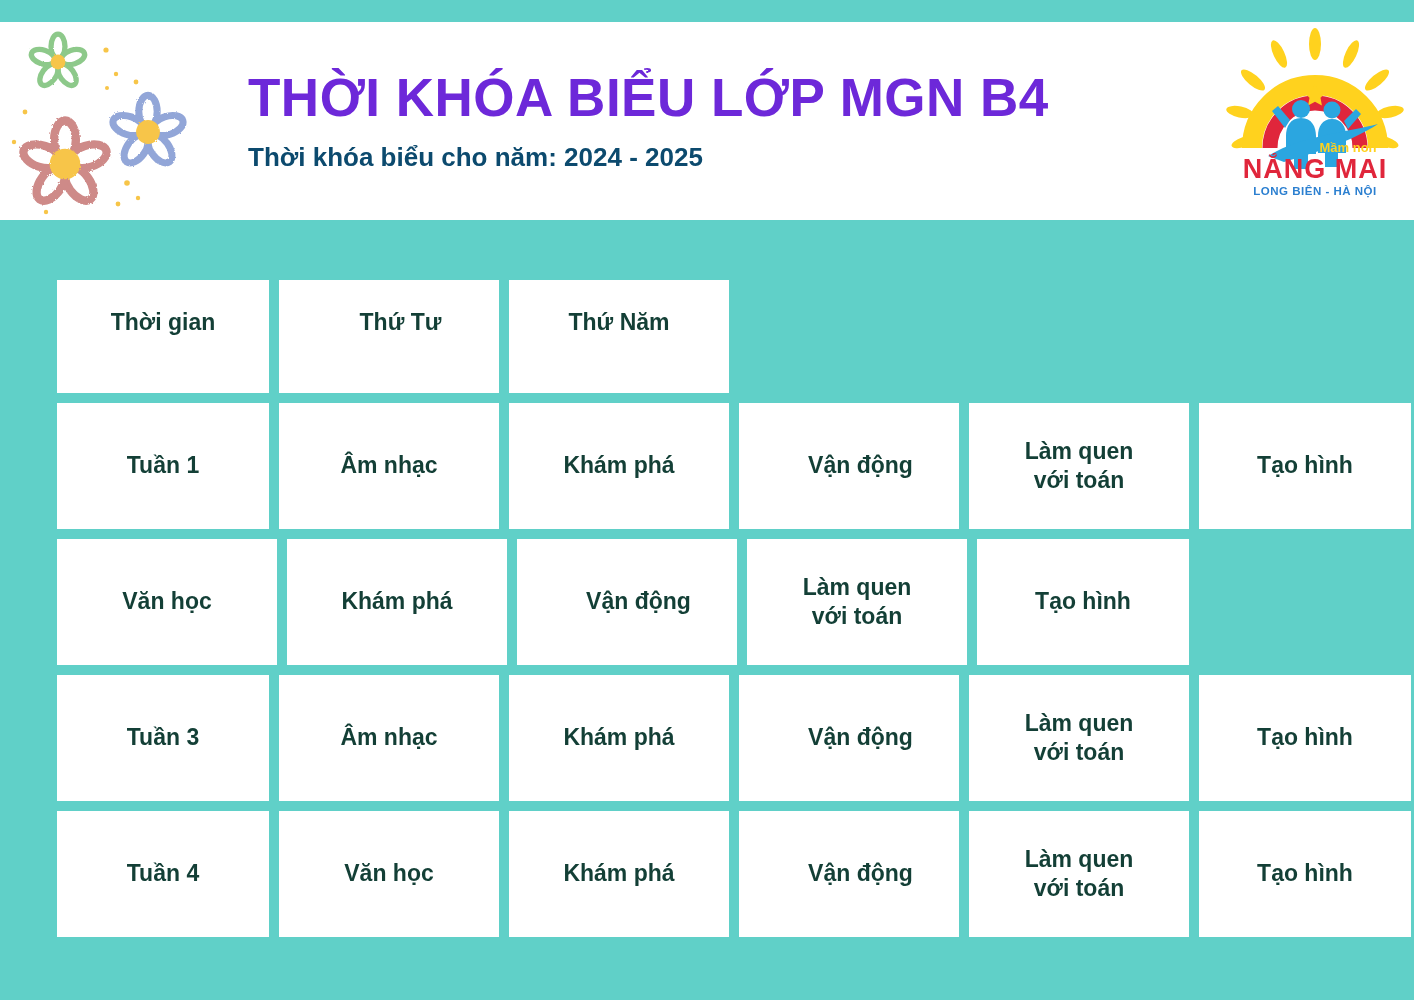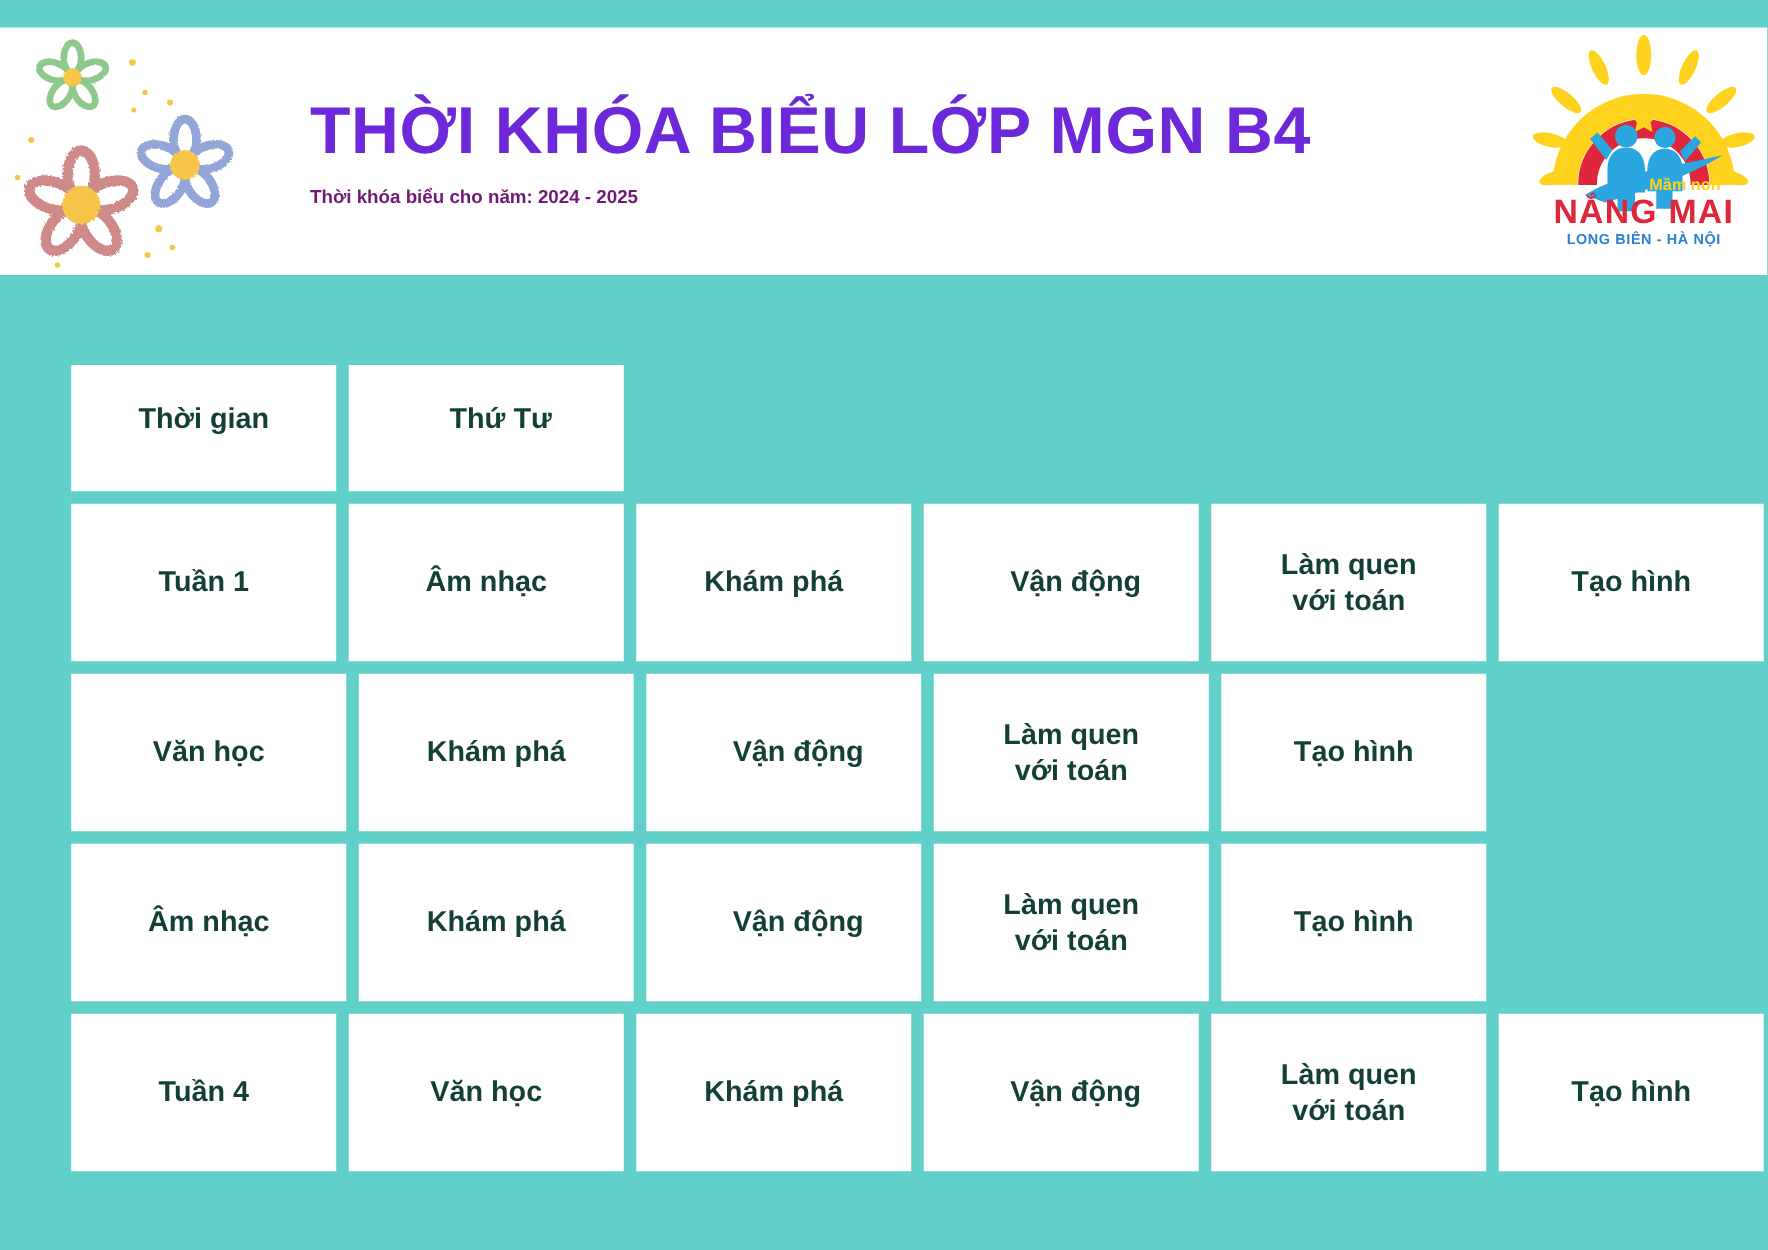--- a/index.html
+++ b/index.html
@@ -60,23 +60,23 @@
     font-size: 53px;
     font-weight: bold;
     color: #6d28d9;
     letter-spacing: 0.5px;
     line-height: 1.08;
     white-space: nowrap;
   }
 
   #page-subtitle {
     margin-top: 16px;
-    font-size: 15px;
+    font-size: 26px;
     font-weight: bold;
-    color: #701a75;
+    color: #0c4a6e;
     white-space: nowrap;
   }
 
   
   #logo {
     position: absolute;
     top: 28px;
     left: 1222px;
     width: 186px;
     height: 182px;
@@ -119,21 +119,20 @@
   .cell.col-1 { width: 220px; }
   .cell.col-2 { width: 220px; }
   .cell.col-3 { width: 220px; padding-left: 29px; }
   .cell.col-4 { width: 220px; }
   .cell.col-5 { width: 212px; }
 
   
   .header-row .cell {
     align-items: flex-start;
     padding-top: 28px;
-    margin-top: 12px;
   }
 
   
   .cell .line { display: block; }
 </style>
 </head>
 <body>
 
 <div id="top-strip"></div>
 
@@ -226,20 +225,21 @@
     <text x="93" y="150" font-family="'Liberation Sans', sans-serif" font-size="27" font-weight="bold" fill="#E0263B" text-anchor="middle" letter-spacing="1">NẮNG MAI</text>
     <text x="93" y="167" font-family="'Liberation Sans', sans-serif" font-size="11.5" font-weight="bold" fill="#2B7FD0" text-anchor="middle" letter-spacing="0.5">LONG BIÊN - HÀ NỘI</text>
   </svg>
 </div>
 
 <div id="schedule-table">
 
   <div class="table-row header-row">
     <div class="cell col-0">Thời gian</div>
     <div class="cell col-3">Thứ Tư</div>
+    <div class="cell col-4">Thứ Năm</div>
   </div>
 
   <div class="table-row">
     <div class="cell col-0">Tuần 1</div>
     <div class="cell col-1">Âm nhạc</div>
     <div class="cell col-2">Khám phá</div>
     <div class="cell col-3">Vận động</div>
     <div class="cell col-4">
       <span>
           <span class="line">Làm quen</span>
@@ -256,20 +256,21 @@
     <div class="cell col-4">
       <span>
           <span class="line">Làm quen</span>
           <span class="line">với toán</span>
         </span>
     </div>
     <div class="cell col-5">Tạo hình</div>
   </div>
 
   <div class="table-row">
+    <div class="cell col-0">Tuần 3</div>
     <div class="cell col-1">Âm nhạc</div>
     <div class="cell col-2">Khám phá</div>
     <div class="cell col-3">Vận động</div>
     <div class="cell col-4">
       <span>
           <span class="line">Làm quen</span>
           <span class="line">với toán</span>
         </span>
     </div>
     <div class="cell col-5">Tạo hình</div>

